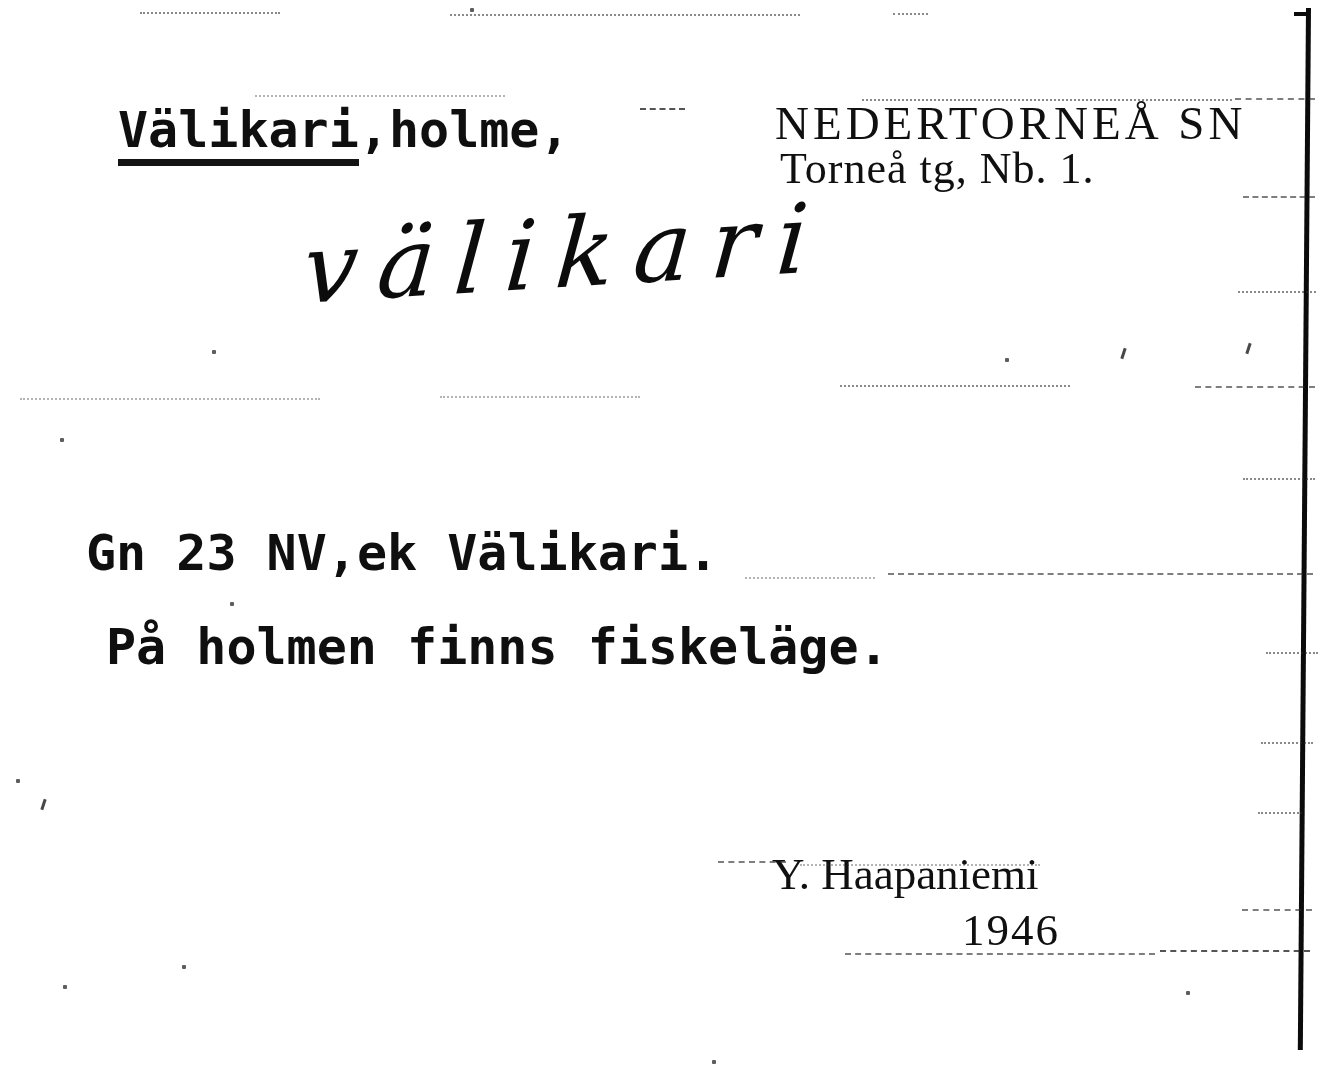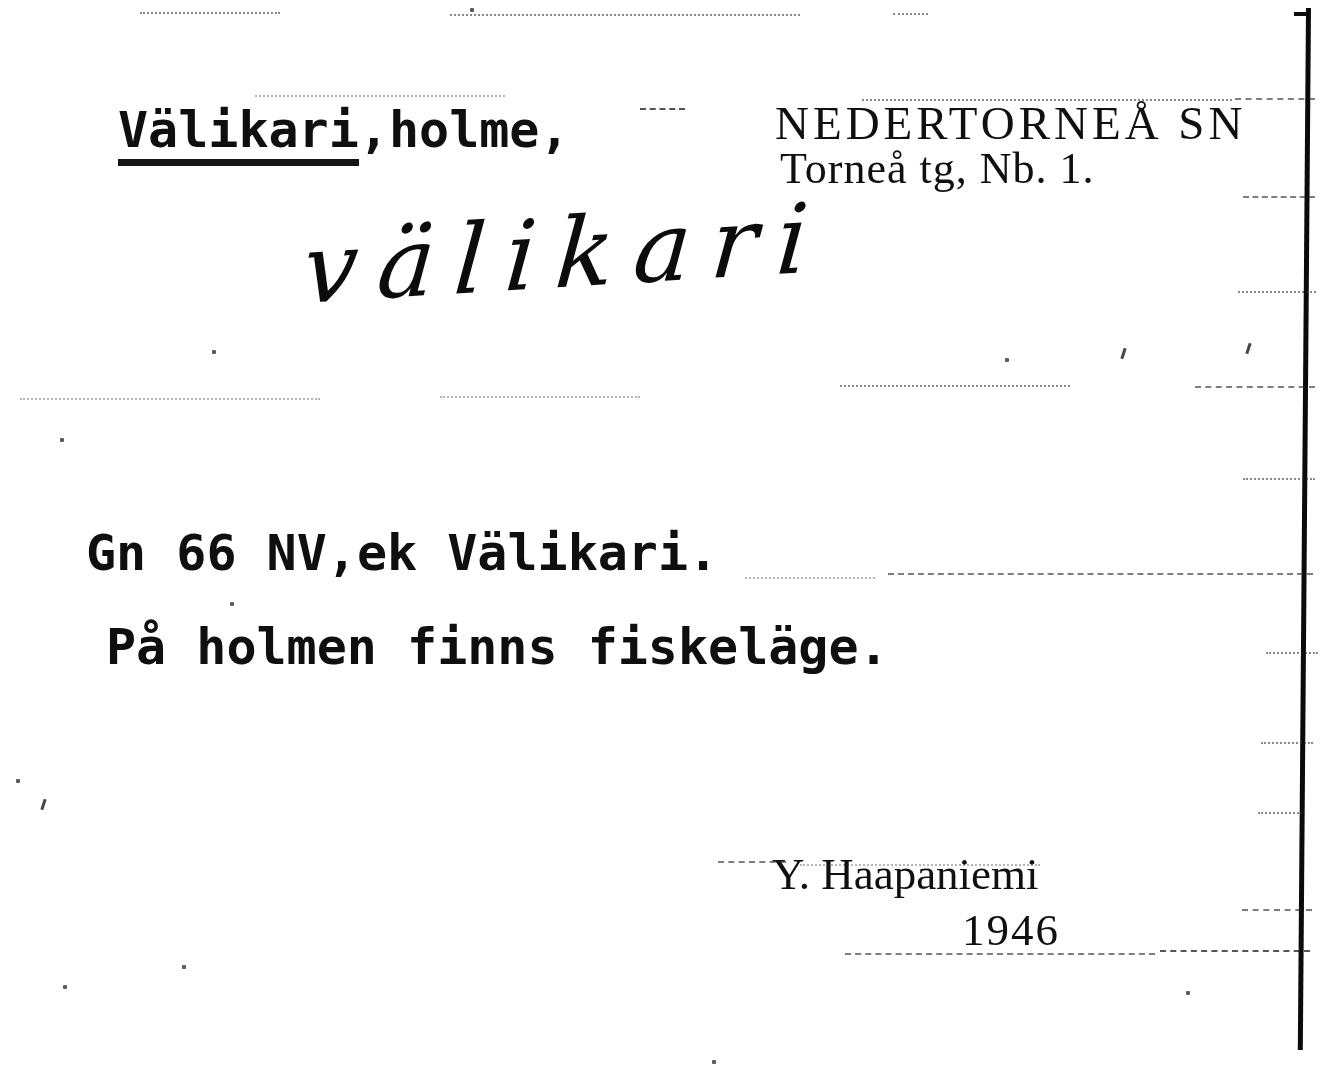--- a/index.html
+++ b/index.html
@@ -90,21 +90,21 @@
 
 <div class="canvas">
 
   <div class="abs serif-caps" style="left:775px;top:100px;">NEDERTORNEÅ SN</div>
 
   <div class="abs" style="left:118px;top:105px;"><span class="tw headword-underline">Välikari</span><span class="tw">,holme,</span></div>
   <div class="abs serif-sub" style="left:780px;top:147px;">Torneå tg, Nb. 1.</div>
 
   <div class="abs cursive" style="left:300px;top:222px;">välikari</div>
 
-  <div class="abs tw" style="left:86px;top:528px;">Gn 66 NV,ek Välikari.</div>
+  <div class="abs tw" style="left:86px;top:528px;">Gn 23 NV,ek Välikari.</div>
   <div class="abs tw" style="left:106px;top:622px;">På holmen finns fiskeläge.</div>
 
   <div class="abs sig" style="left:772px;top:852px;">Y. Haapaniemi</div>
   <div class="abs year" style="left:962px;top:908px;">1946</div>
 
   <div class="vline"></div>
   <div class="vtick" style="left:1294px;top:12px;width:14px;height:4px;"></div>
 
   <div>
     <div class="art dot2" style="left:140px;top:12px;width:140px;"></div>

